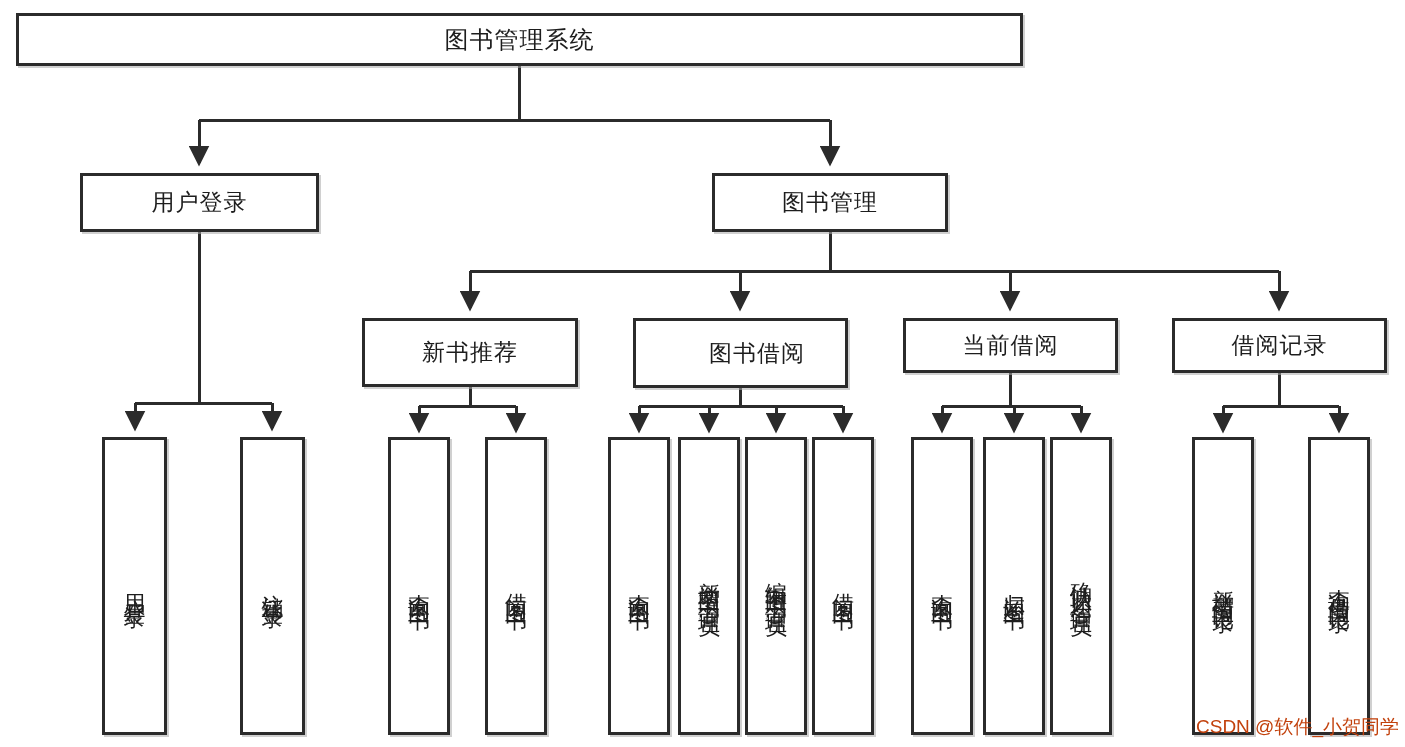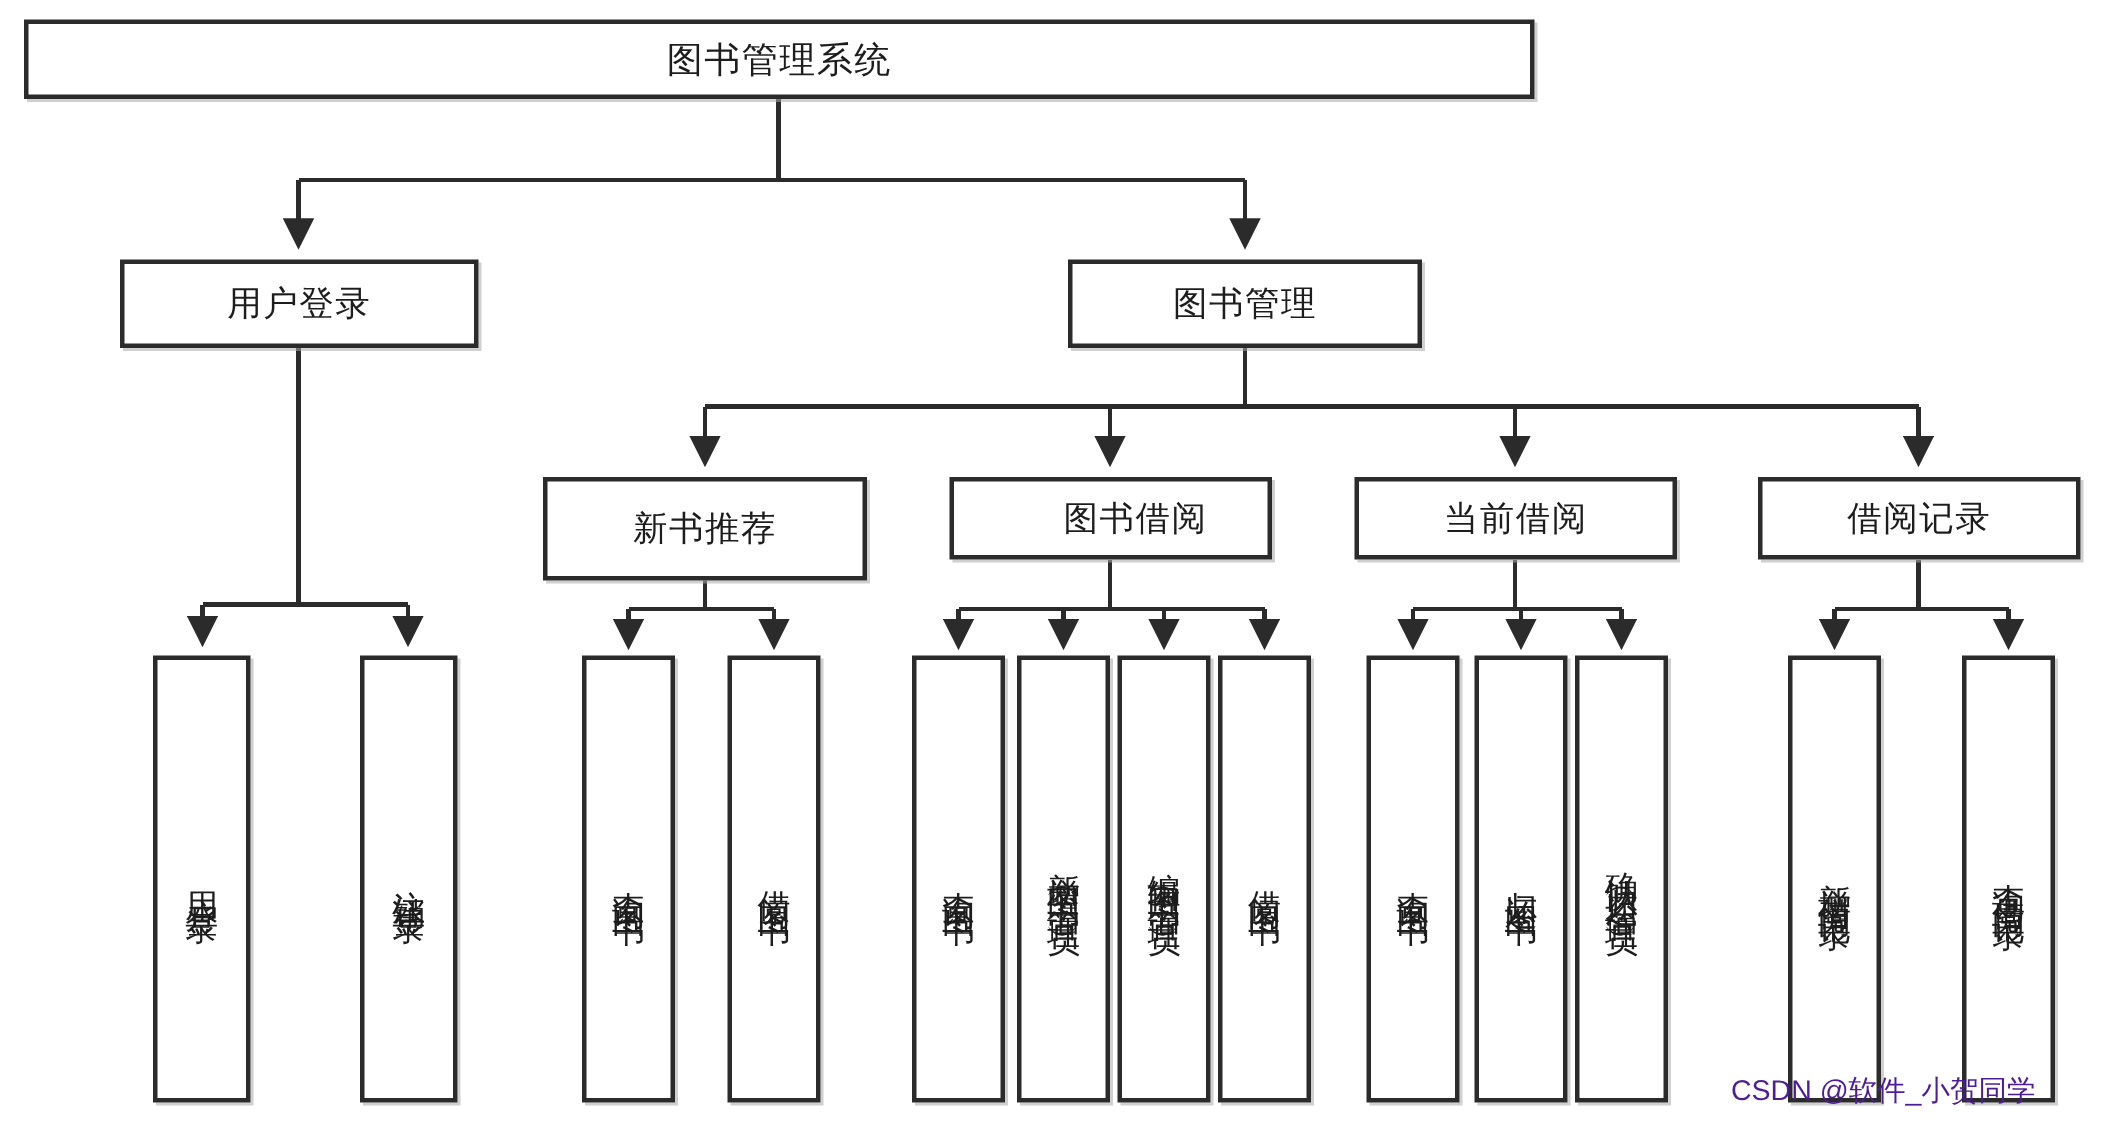--- a/index.html
+++ b/index.html
@@ -125,21 +125,21 @@
       <path d="M 1339 406 L 1339 430" marker-end="url(#arrow)"></path>
     </g>
   </svg>
 
   <div class="node horiz root" style="left: 16px; top: 13px; width: 1007px; height: 53px; border-color: rgb(43, 43, 43); background: rgb(255, 255, 255); color: rgb(29, 29, 29);">图书管理系统</div>
 
   <div class="node horiz" style="left: 80px; top: 173px; width: 239px; height: 59px; border-color: rgb(43, 43, 43); background: rgb(255, 255, 255); color: rgb(29, 29, 29);">用户登录</div>
   <div class="node horiz" style="left: 712px; top: 173px; width: 236px; height: 59px; border-color: rgb(43, 43, 43); background: rgb(255, 255, 255); color: rgb(29, 29, 29); text-align: right;">图书管理</div>
 
   <div class="node horiz" style="left: 362px; top: 318px; width: 216px; height: 69px; border-color: rgb(43, 43, 43); background: rgb(255, 255, 255); color: rgb(29, 29, 29);">新书推荐</div>
-  <div class="node horiz" style="left: 633px; top: 318px; width: 215px; height: 55px; border-color: rgb(43, 43, 43); background: rgb(255, 255, 255); color: rgb(29, 29, 29); padding-left: 33px;">图书借阅</div>
+  <div class="node horiz" style="left: 633px; top: 318px; width: 215px; height: 70px; border-color: rgb(43, 43, 43); background: rgb(255, 255, 255); color: rgb(29, 29, 29); padding-left: 33px;">图书借阅</div>
   <div class="node horiz" style="left: 903px; top: 318px; width: 215px; height: 55px; border-color: rgb(43, 43, 43); background: rgb(255, 255, 255); color: rgb(29, 29, 29); text-align: center;">当前借阅</div>
   <div class="node horiz" style="left: 1172px; top: 318px; width: 215px; height: 55px; border-color: rgb(43, 43, 43); background: rgb(255, 255, 255); color: rgb(29, 29, 29);">借阅记录</div>
 
   <div class="node leaf" style="left: 102px; top: 437px; width: 65px; height: 298px; border-color: rgb(43, 43, 43); background: rgb(255, 255, 255); color: rgb(29, 29, 29);">
     <span class="vtext">用户登录</span>
   </div>
   <div class="node leaf" style="left: 240px; top: 437px; width: 65px; height: 298px; border-color: rgb(43, 43, 43); background: rgb(255, 255, 255); color: rgb(29, 29, 29);">
     <span class="vtext">注销登录</span>
   </div>
   <div class="node leaf" style="left: 388px; top: 437px; width: 62px; height: 298px; border-color: rgb(43, 43, 43); background: rgb(255, 255, 255); color: rgb(29, 29, 29);">
@@ -169,15 +169,15 @@
   <div class="node leaf" style="left: 1050px; top: 437px; width: 62px; height: 298px; border-color: rgb(43, 43, 43); background: rgb(255, 255, 255); color: rgb(29, 29, 29);">
     <span class="vtext">确认归还（管理员）</span>
   </div>
   <div class="node leaf" style="left: 1192px; top: 437px; width: 62px; height: 298px; border-color: rgb(43, 43, 43); background: rgb(255, 255, 255); color: rgb(29, 29, 29);">
     <span class="vtext">新增借阅记录</span>
   </div>
   <div class="node leaf" style="left: 1308px; top: 437px; width: 62px; height: 298px; border-color: rgb(43, 43, 43); background: rgb(255, 255, 255); color: rgb(29, 29, 29);">
     <span class="vtext">查询借阅记录</span>
   </div>
 
-  <div class="watermark" style="left: 1154px; top: 714px; color: #4c1d95;">CSDN @软件_小贺同学</div>
+  <div class="watermark" style="left: 1196px; top: 714px; color: #c2410c;">CSDN @软件_小贺同学</div>
 
 </div>
 
 </body></html>

